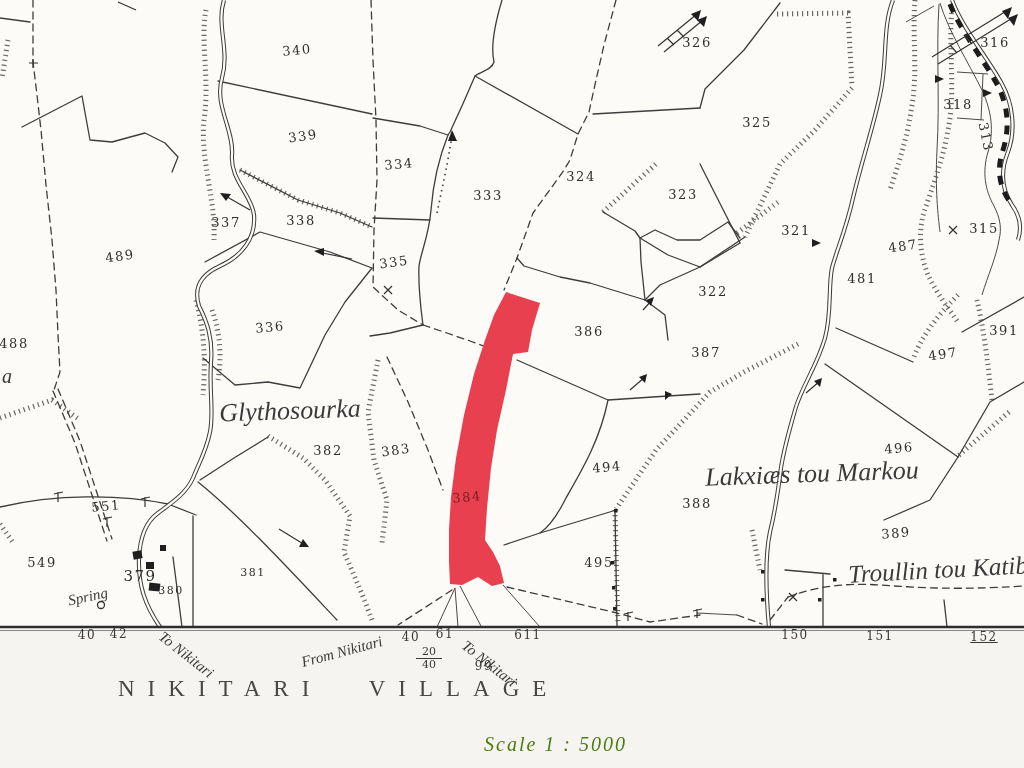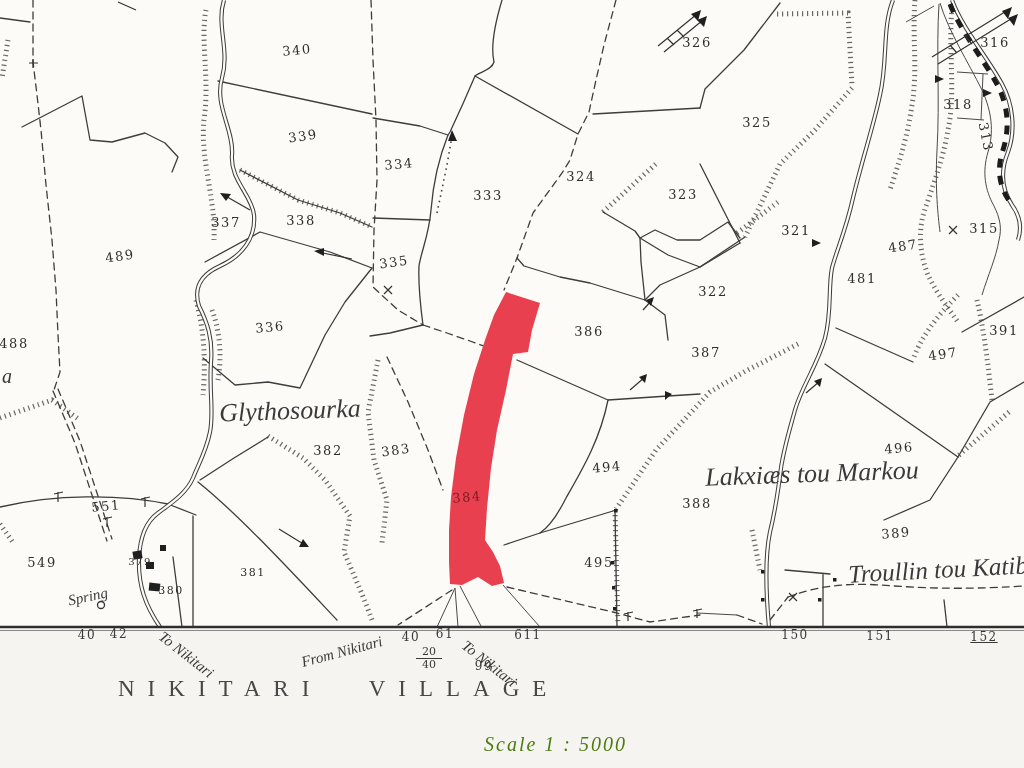--- a/index.html
+++ b/index.html
@@ -227,21 +227,21 @@
       <span class="lbl pl" style="left: 607px; top: 467px; transform: translate(-50%, -50%) rotate(-5deg);">494</span>
       <span class="lbl pl" style="left: 599px; top: 562px; transform: translate(-50%, -50%) rotate(0deg);">495</span>
       <span class="lbl pl" style="left: 697px; top: 503px; transform: translate(-50%, -50%) rotate(0deg);">388</span>
       <span class="lbl pl" style="left: 396px; top: 450px; transform: translate(-50%, -50%) rotate(-8deg);">383</span>
       <span class="lbl pl" style="left: 328px; top: 450px; transform: translate(-50%, -50%) rotate(0deg);">382</span>
       <span class="lbl pl" style="left: 270px; top: 327px; transform: translate(-50%, -50%) rotate(-5deg);">336</span>
       <span class="lbl pl" style="left: 120px; top: 256px; transform: translate(-50%, -50%) rotate(-8deg);">489</span>
       <span class="lbl pl" style="left: 14px; top: 343px; transform: translate(-50%, -50%) rotate(0deg);">488</span>
       <span class="lbl pl" style="left: 106px; top: 506px; transform: translate(-50%, -50%) rotate(-5deg);">551</span>
       <span class="lbl pl" style="left: 42px; top: 562px; transform: translate(-50%, -50%) rotate(0deg);">549</span>
-      <span class="lbl pl" style="left: 140px; top: 561px; transform: translate(-50%, -50%) rotate(0deg); font-size: 10px;">379</span>
+      <span class="lbl pl" style="left: 140px; top: 576px; transform: translate(-50%, -50%) rotate(0deg); font-size: 15px;">379</span>
       <span class="lbl pl" style="left: 151px; top: 590px; transform: translate(-50%, -50%) rotate(0deg); font-size: 11px; margin-left: 20px;">380</span>
       <span class="lbl pl" style="left: 253px; top: 572px; transform: translate(-50%, -50%) rotate(0deg); font-size: 11px;">381</span>
       <span class="lbl pl" style="left: 467px; top: 497px; transform: translate(-50%, -50%) rotate(-5deg); color: rgb(125, 26, 34);">384</span>
       <span class="lbl rn" style="left: 87px; top: 635px; transform: translate(-50%, -50%) rotate(0deg);">40</span>
       <span class="lbl rn" style="left: 119px; top: 634px; transform: translate(-50%, -50%) rotate(0deg);">42</span>
       <span class="lbl rn" style="left: 411px; top: 637px; transform: translate(-50%, -50%) rotate(0deg);">40</span>
       <span class="lbl rn" style="left: 445px; top: 634px; transform: translate(-50%, -50%) rotate(0deg);">61</span>
       <span class="lbl rn" style="left: 484px; top: 631px; transform: translate(-50%, -50%) rotate(0deg); margin-top: 35px;">99</span>
       <span class="lbl rn" style="left: 528px; top: 635px; transform: translate(-50%, -50%) rotate(0deg);">611</span>
       <span class="lbl rn" style="left: 795px; top: 635px; transform: translate(-50%, -50%) rotate(0deg);">150</span>

